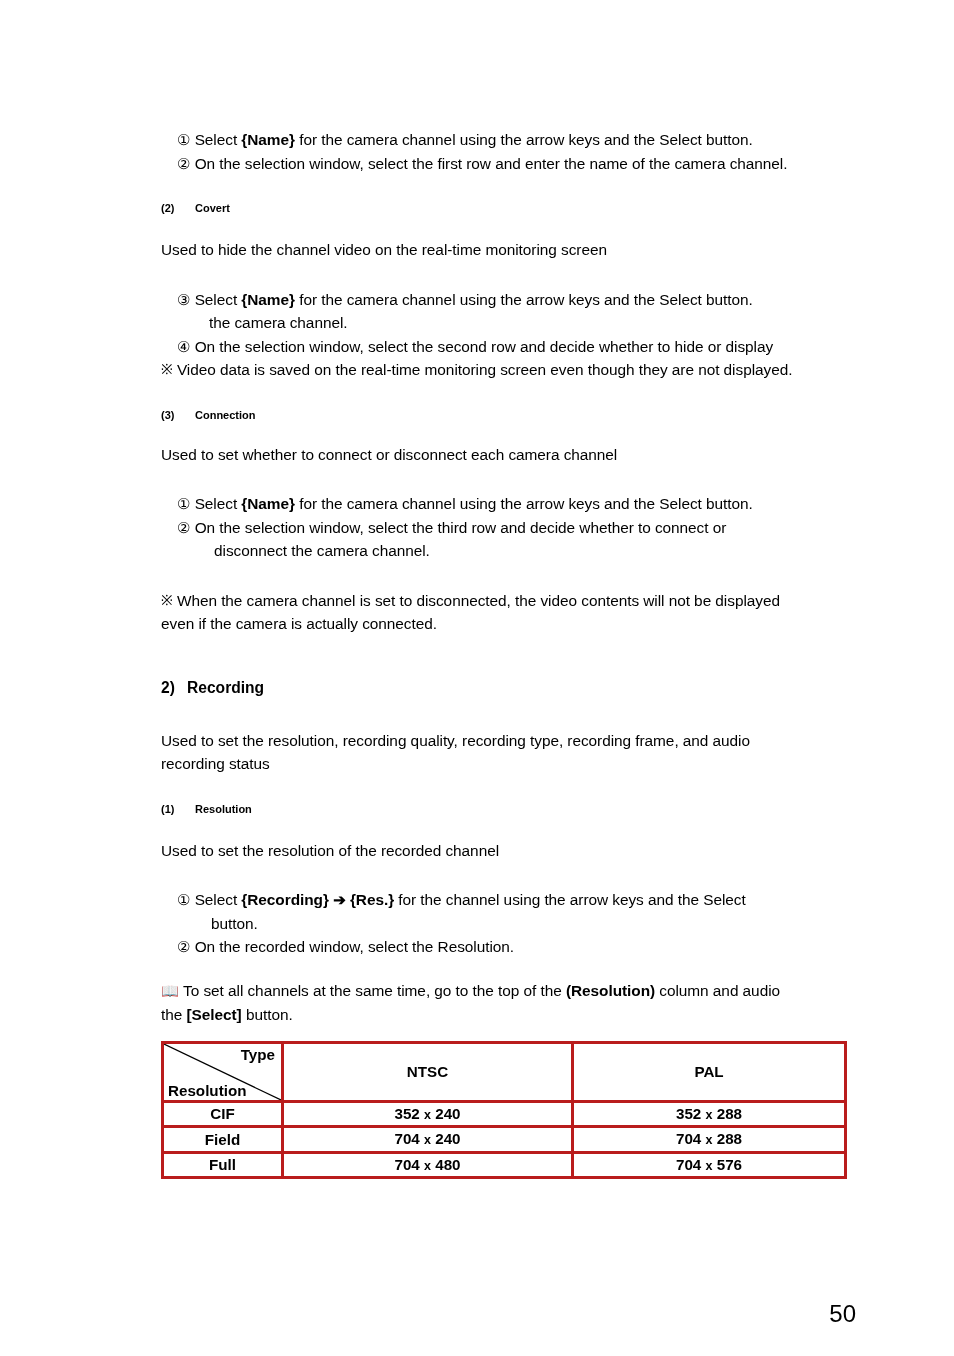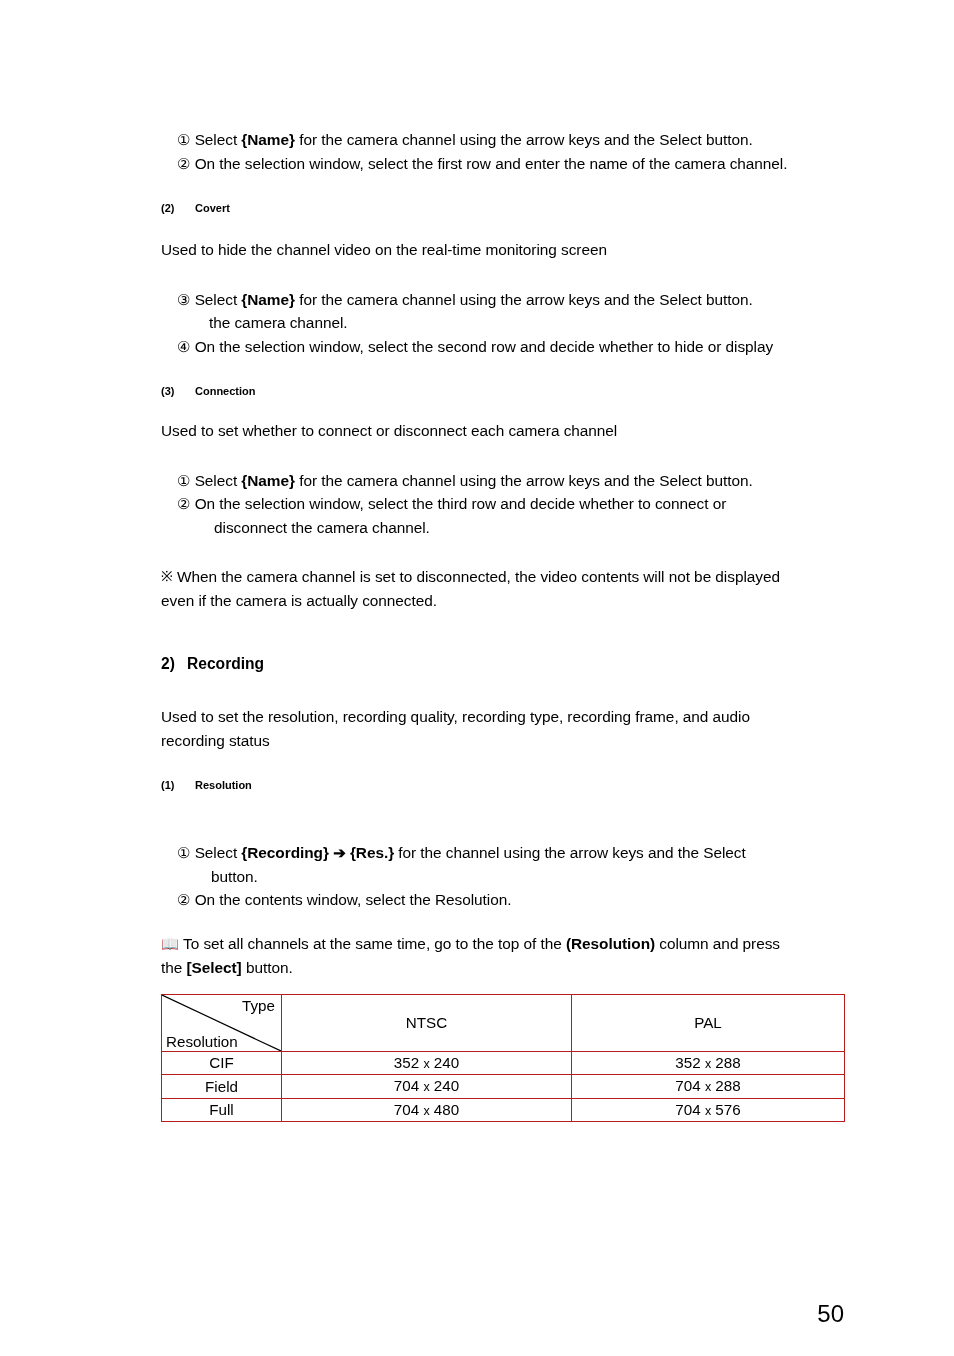--- a/index.html
+++ b/index.html
@@ -90,24 +90,25 @@
     line-height: 22px;
     margin: 0 0 3px 0;
   }
   table.restable {
     border-collapse: collapse;
     width: 683px;
     table-layout: fixed;
     font-size: 15.2px;
   }
   table.restable td {
-    border: 1px solid #b91c1c;
+    border: 3px solid #b91c1c;
     text-align: center;
     padding: 0;
     vertical-align: middle;
+    font-weight: bold;
   }
   .col-a { width: 120px; }
   .col-b { width: 290px; }
   .col-c { width: 273px; }
 
   .corner {
     position: relative;
     height: 56px;
     padding: 0 !important;
   }
@@ -137,21 +138,21 @@
     font-size: 15.2px;
   }
   .mult {
     font-size: 12.5px;
     vertical-align: 0.5px;
   }
 
   
   .pageno {
     position: absolute;
-    right: 136px;
+    right: 124px;
     bottom: 28px;
     font-size: 24px;
     line-height: 28px;
   }
 </style>
 </head>
 <body>
 
 <div class="page">
   <div class="content">
@@ -165,20 +166,21 @@
 
     <div class="sp-18"></div>
 
     <p class="para">Used to hide the channel video on the real-time monitoring screen</p>
 
     <div class="sp-26"></div>
 
     <p class="para hang"><span class="circ">③</span> <span>Select </span><b>{Name}</b><span> for the camera channel using the arrow keys and the Select button.</span></p>
     <p class="para" style="padding-left:48px">the camera channel.</p>
     <p class="para hang"><span class="circ">④</span> <span>On the selection window, select the second row and decide whether to hide or display</span></p>
+    <p class="para"><span class="mark">※</span> <span>Video data is saved on the real-time monitoring screen even though they are not displayed.</span></p>
 
     <div class="sp-22"></div>
 
     <p class="heading"><span class="num">(3)</span><span>Connection</span></p>
 
     <div class="sp-16"></div>
 
     <p class="para">Used to set whether to connect or disconnect each camera channel</p>
 
     <div class="sp-26"></div>
@@ -200,30 +202,31 @@
 
     <p class="para">Used to set the resolution, recording quality, recording type, recording frame, and audio</p>
     <p class="para">recording status</p>
 
     <div class="sp-22"></div>
 
     <p class="heading"><span class="num">(1)</span><span>Resolution</span></p>
 
     <div class="sp-18"></div>
 
+    <p class="para">Used to set the resolution of the recorded channel</p>
 
     <div class="sp-26"></div>
 
     <p class="para hang"><span class="circ">①</span> <span>Select </span><b>{Recording}</b> <span class="arrow">➔</span> <b>{Res.}</b><span> for the channel using the arrow keys and the Select</span></p>
     <p class="para" style="padding-left:50px">button.</p>
-    <p class="para hang"><span class="circ">②</span> <span>On the contents window, select the Resolution.</span></p>
+    <p class="para hang"><span class="circ">②</span> <span>On the recorded window, select the Resolution.</span></p>
 
     <div class="sp-20"></div>
 
-    <p class="para"><span class="bookicon">📖</span> <span>To set all channels at the same time, go to the top of the </span><b>(Resolution)</b><span> column and press</span></p>
+    <p class="para"><span class="bookicon">📖</span> <span>To set all channels at the same time, go to the top of the </span><b>(Resolution)</b><span> column and audio</span></p>
     <p class="para"><span>the </span><b>[Select]</b><span> button.</span></p>
 
     <div class="sp-14"></div>
 
 
     <table class="restable">
       <colgroup>
         <col class="col-a">
           <col class="col-b">
           <col class="col-c">

